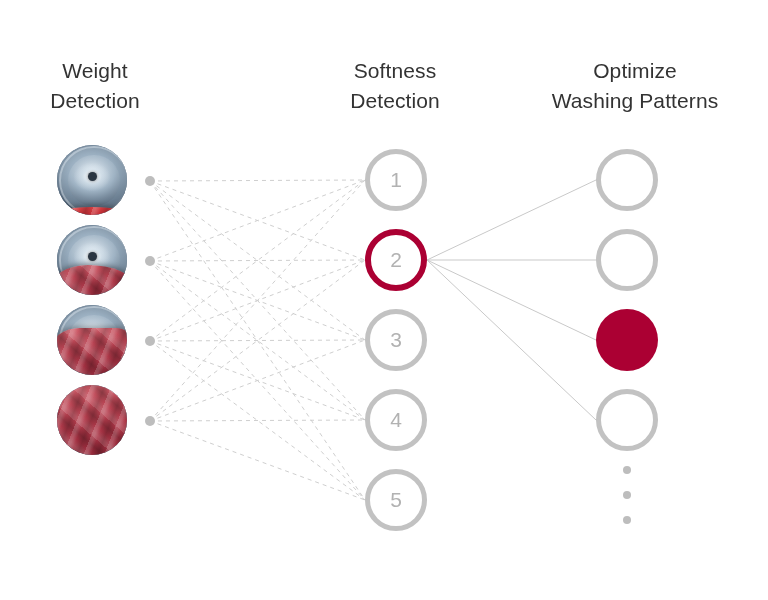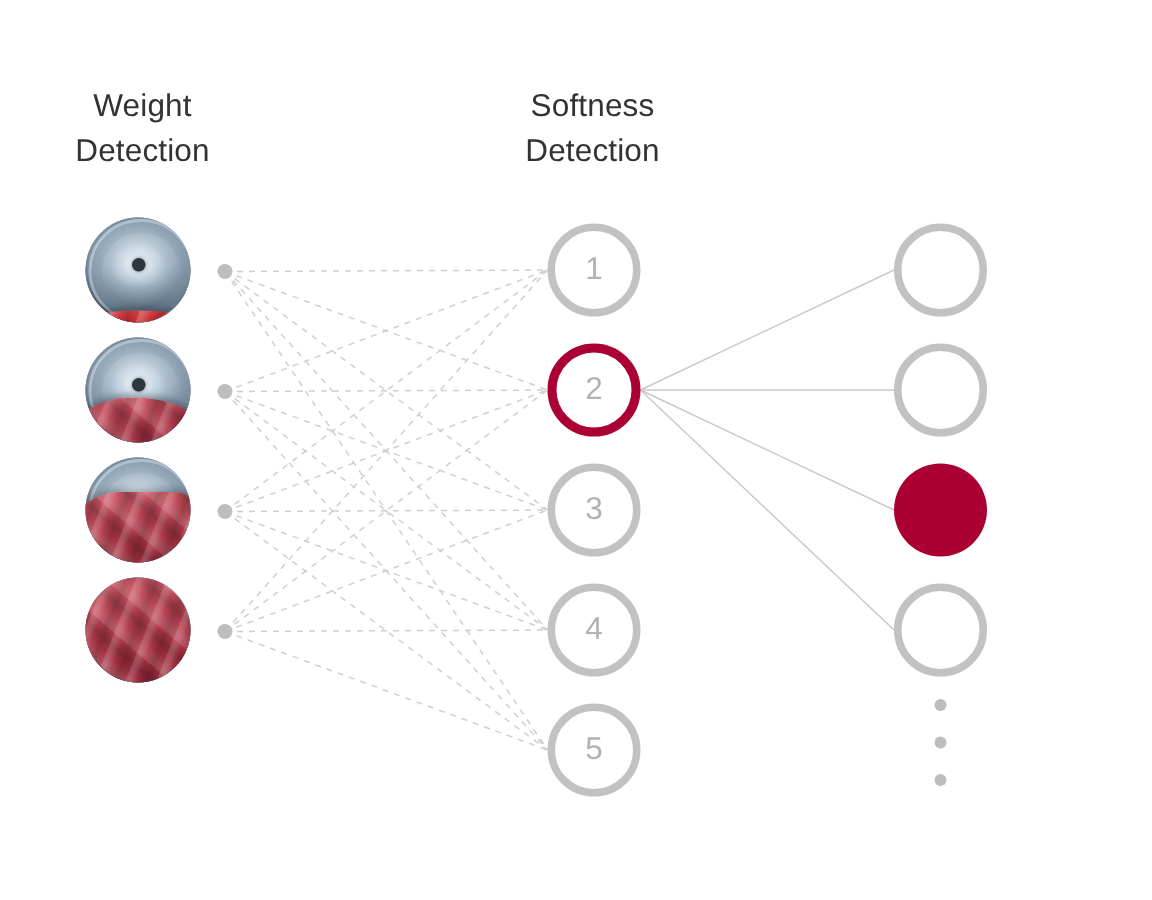--- a/index.html
+++ b/index.html
@@ -134,20 +134,22 @@
 </style>
 </head>
 <body>
 
 <div id="stage">
 
   <div id="title-weight" class="col-title">Weight
 Detection</div>
   <div id="title-softness" class="col-title">Softness
 Detection</div>
+  <div id="title-optimize" class="col-title">Optimize
+Washing Patterns</div>
 
   <svg id="edges" viewBox="0 0 768 600" xmlns="http://www.w3.org/2000/svg">
     <g id="edges-input-hidden" stroke="#cfcfcf" stroke-width="1" stroke-dasharray="4 4" fill="none">
         <line x1="150" y1="181" x2="365" y2="180"></line>
         <line x1="150" y1="181" x2="365" y2="260"></line>
         <line x1="150" y1="181" x2="365" y2="340"></line>
         <line x1="150" y1="181" x2="365" y2="420"></line>
         <line x1="150" y1="181" x2="365" y2="500"></line>
         <line x1="150" y1="261" x2="365" y2="180"></line>
         <line x1="150" y1="261" x2="365" y2="260"></line>

